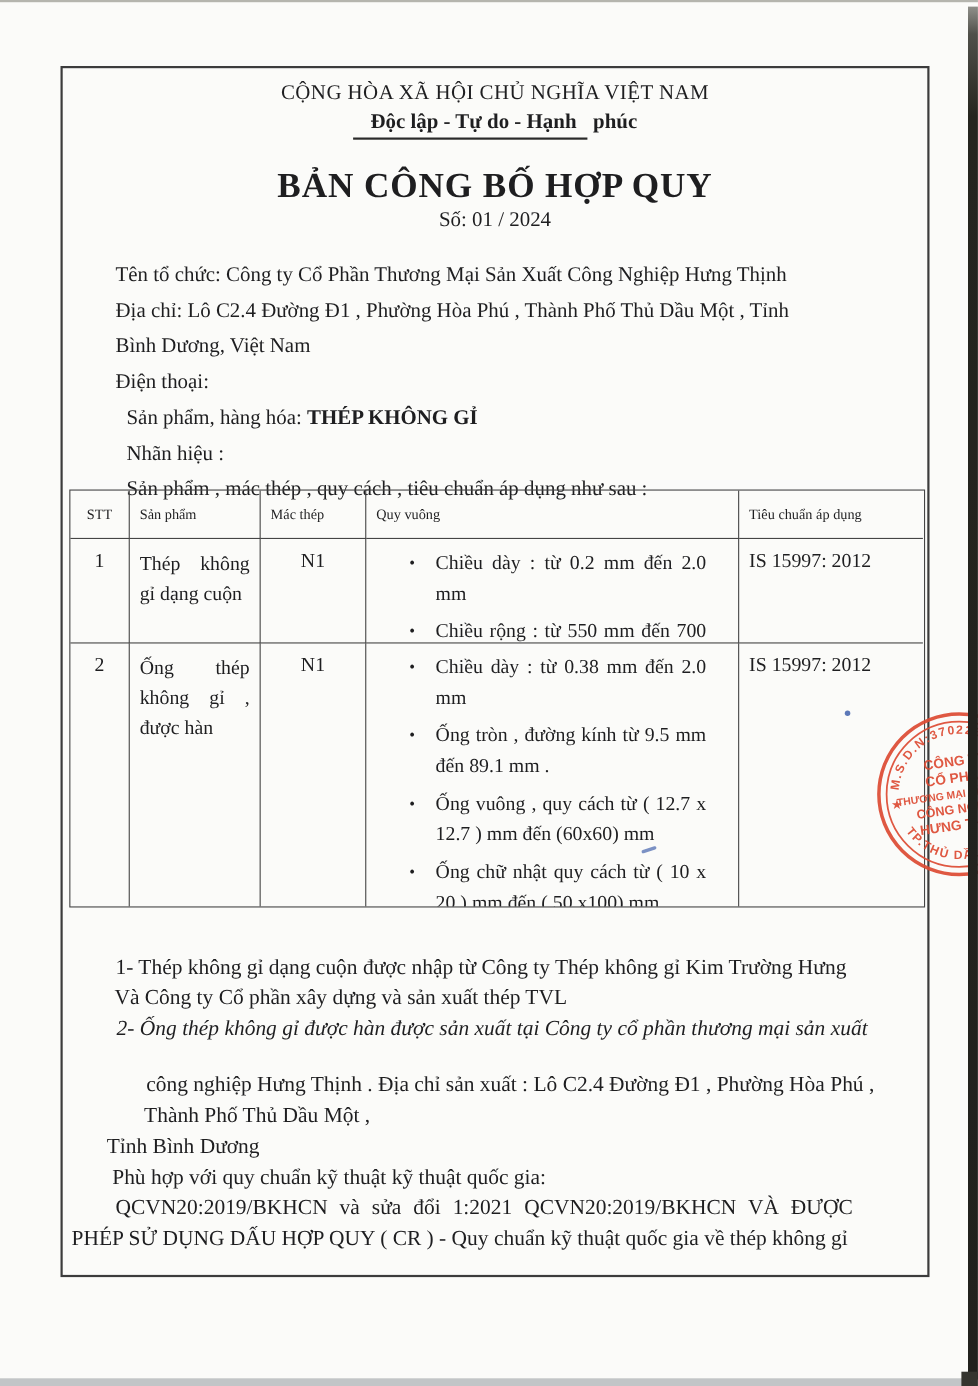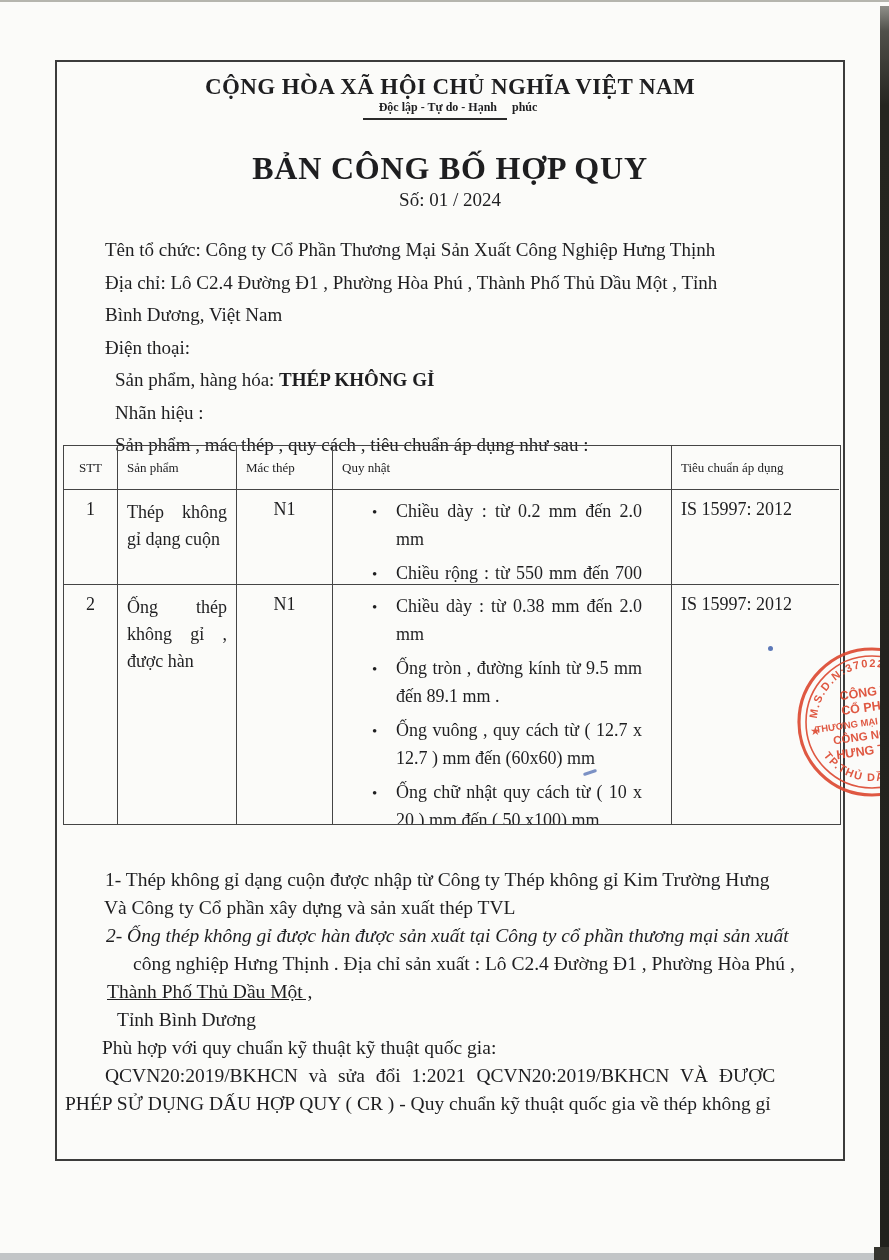--- a/index.html
+++ b/index.html
@@ -13,22 +13,22 @@
   .scan-strip-right{position:absolute;top:6px;right:0;width:9px;height:1248px;z-index:30;
     background:linear-gradient(180deg,#90908a 0%,#50504a 2%,#25251f 8%,#21211d 100%);}
   .scan-bar-bottom{position:absolute;left:0;bottom:0;width:100%;height:7px;background:#c2c5c7;z-index:29;}
   .scan-corner{position:absolute;right:0;bottom:0;width:15px;height:13px;background:#35352f;z-index:31;}
 
   .frame{
     position:absolute;left:55px;top:60px;width:790px;height:1101px;
     border:2px solid #3c3c3c;box-sizing:border-box;background:transparent;
   }
   .centered{position:absolute;left:0;width:100%;text-align:center;}
-  .nat-title{top:12px;font-size:23px;font-weight:bold;letter-spacing:.4px;}
-  .motto-wrap{top:38px;font-size:12px;font-weight:bold;}
+  .nat-title{top:12px;font-size:19px;font-weight:normal;letter-spacing:.4px;}
+  .motto-wrap{top:38px;font-size:19px;font-weight:bold;}
   .motto-underline{display:inline-block;border-bottom:2px solid #2a2a2a;padding:0 10px 3px 16px;}
   .motto-rest{display:inline-block;padding-left:5px;}
   .doc-title{top:88px;font-size:32px;font-weight:bold;letter-spacing:.8px;}
   .doc-number{top:127px;font-size:19px;}
 
   .info{position:absolute;top:172px;left:48px;right:26px;font-size:19px;line-height:32.5px;}
   .info .ln{white-space:nowrap;}
   .ind2{padding-left:10px;}
   .bold{font-weight:bold;}
 
@@ -53,23 +53,23 @@
   .spec-list li{display:flex;line-height:27.5px;margin-bottom:7px;}
   .spec-bullet{flex:0 0 24px;font-size:15px;padding-top:1px;}
   .spec-bullet::before{content:"\2022";}
   .spec-text{flex:1;text-align:justify;}
 
   .notes{position:absolute;top:804px;left:2px;width:781px;font-size:19.5px;line-height:28px;}
   .nl{white-space:nowrap;}
   .nl-0{margin-left:46px;}
   .nl-1{margin-left:45px;}
   .nl-2{margin-left:47px;font-style:italic;}
-  .nl-3{margin-left:74px;}
-  .nl-4{margin-left:48px;text-decoration:underline;}
-  .nl-5{margin-left:58px;}
+  .nl-3{margin-left:74px;margin-top:23px;}
+  .nl-4{margin-left:72px;}
+  .nl-5{margin-left:38px;}
   .nl-6{margin-left:43px;}
   .nl-7{margin-left:46px;word-spacing:6px;}
   .nl-8{margin-left:6px;font-family:Liberation Serif, serif;}
 
   .stamp{position:absolute;left:792px;top:642px;width:160px;height:160px;z-index:20;opacity:.92;}
   .stamp text{font-family:"Liberation Sans","DejaVu Sans",sans-serif;font-weight:bold;}
 
   .speck-blue{position:absolute;width:5px;height:5px;border-radius:50%;background:#3558a8;opacity:.8;z-index:5;}
   .speck-1{left:768px;top:646px;}
   .speck-2{left:583px;top:771px;width:14px;height:3px;border-radius:2px;transform:rotate(-18deg);opacity:.65;}
@@ -102,21 +102,21 @@
       </div>
       <div class="ln ind2">Nhãn hiệu :</div>
       <div class="ln ind2">Sản phẩm , mác thép , quy cách , tiêu chuẩn áp dụng như sau :</div>
     </div>
 
     <div class="doc-table">
 
       <div class="cell hdr hdr-stt">STT</div>
       <div class="cell hdr">Sản phẩm</div>
       <div class="cell hdr">Mác thép</div>
-      <div class="cell hdr">Quy nhật</div>
+      <div class="cell hdr">Quy vuông</div>
       <div class="cell hdr last-col">Tiêu chuẩn áp dụng</div>
 
       <div class="cell c-stt">1</div>
       <div class="cell c-prod">Thép không gỉ dạng cuộn</div>
       <div class="cell c-mark">N1</div>
       <div class="cell">
         <ul class="spec-list">
           <li>
               <span class="spec-bullet"></span>
               <span class="spec-text">Chiều dày : từ 0.2 mm đến 2.0 mm</span>

